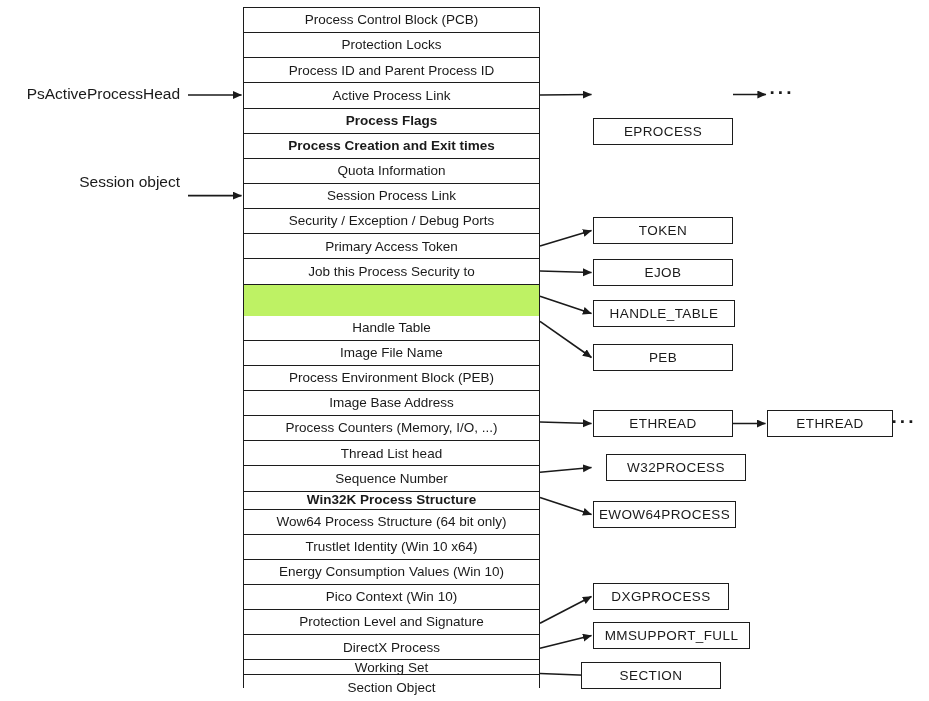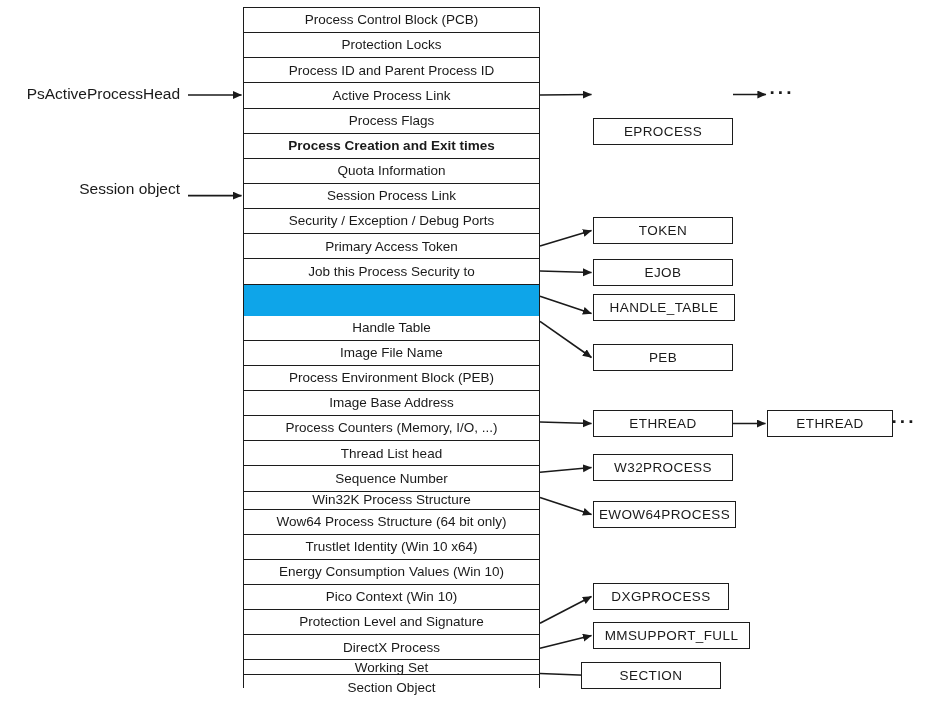--- a/index.html
+++ b/index.html
@@ -17,21 +17,21 @@
   }
   #arrow-layer {
     position: absolute;
     left: 0; top: 0;
     width: 929px; height: 701px;
     pointer-events: none;
   }
   .stack {
     position: absolute;
     border: 1.6px solid #1c1c1c;
-    background: #0ea5e9;
+    background: #bef264;
   }
   .stack-row {
     display: flex;
     align-items: center;
     justify-content: center;
     font-size: 13.5px;
     line-height: 1;
     white-space: nowrap;
     border-bottom: 1.4px solid #1c1c1c;
     background: #ffffff;
@@ -88,62 +88,62 @@
         <line x1="540" y1="623.175" x2="591.5" y2="596.5" stroke="#1a1a1a" stroke-width="1.6" marker-end="url(#ah)"></line>
         <line x1="540" y1="648.3249999999999" x2="591.5" y2="635.5" stroke="#1a1a1a" stroke-width="1.6" marker-end="url(#ah)"></line>
         <line x1="540" y1="673.4749999999999" x2="591.5" y2="675.5" stroke="#1a1a1a" stroke-width="1.6" marker-end="url(#ah)"></line>
         <line x1="188" y1="95.02499999999999" x2="241.5" y2="95.02499999999999" stroke="#1a1a1a" stroke-width="1.6" marker-end="url(#ah)"></line>
         <line x1="188" y1="195.625" x2="241.5" y2="195.625" stroke="#1a1a1a" stroke-width="1.6" marker-end="url(#ah)"></line>
       </g>
   </svg>
 
   <div id="left-labels">
       <div class="left-label" style="right: 749px; top: 95.025px;">PsActiveProcessHead</div>
-      <div class="left-label" style="right: 749px; top: 190px;">Session object</div>
+      <div class="left-label" style="right: 749px; top: 183px;">Session object</div>
     </div>
 
   <div id="field-stack" class="stack" style="left: 243px; top: 7px; width: 297px; height: 681.05px;">
       <div class="stack-row" style="height: 25.15px;">Process Control Block (PCB)</div>
       <div class="stack-row" style="height: 25.15px;">Protection Locks</div>
       <div class="stack-row" style="height: 25.15px;">Process ID and Parent Process ID</div>
       <div class="stack-row" style="height: 25.15px;">Active Process Link</div>
-      <div class="stack-row" style="height: 25.15px;">Process Flags</div>
+      <div class="stack-row" style="height: 25.15px; font-weight: bold;">Process Flags</div>
       <div class="stack-row" style="height: 25.15px; font-weight: bold;">Process Creation and Exit times</div>
       <div class="stack-row" style="height: 25.15px;">Quota Information</div>
       <div class="stack-row" style="height: 25.15px;">Session Process Link</div>
       <div class="stack-row" style="height: 25.15px;">Security / Exception / Debug Ports</div>
       <div class="stack-row" style="height: 25.15px;">Primary Access Token</div>
       <div class="stack-row" style="height: 25.15px;">Job this Process Security to</div>
       <div class="stack-row" style="height: 25.15px; margin-top: 31px;">Handle Table</div>
       <div class="stack-row" style="height: 25.15px;">Image File Name</div>
       <div class="stack-row" style="height: 25.15px;">Process Environment Block (PEB)</div>
       <div class="stack-row" style="height: 25.15px;">Image Base Address</div>
       <div class="stack-row" style="height: 25.15px;">Process Counters (Memory, I/O, ...)</div>
       <div class="stack-row" style="height: 25.15px;">Thread List head</div>
       <div class="stack-row" style="height: 25.15px;">Sequence Number</div>
-      <div class="stack-row" style="height: 18px;">Win32K Process Structure</div>
+      <div class="stack-row" style="height: 18px; font-weight: bold;">Win32K Process Structure</div>
       <div class="stack-row" style="height: 25.15px;">Wow64 Process Structure (64 bit only)</div>
       <div class="stack-row" style="height: 25.15px;">Trustlet Identity (Win 10 x64)</div>
       <div class="stack-row" style="height: 25.15px;">Energy Consumption Values (Win 10)</div>
       <div class="stack-row" style="height: 25.15px;">Pico Context (Win 10)</div>
       <div class="stack-row" style="height: 25.15px;">Protection Level and Signature</div>
       <div class="stack-row" style="height: 25.15px;">DirectX Process</div>
       <div class="stack-row" style="height: 15px;">Working Set</div>
       <div class="stack-row" style="height: 25.15px;">Section Object</div>
     </div>
 
   <div id="linked-boxes">
       <div class="node-box" style="left: 593px; top: 81px; width: 140px; height: 27px; margin-top: 37px;">EPROCESS</div>
       <div class="node-box" style="left: 593px; top: 217px; width: 140px; height: 27px;">TOKEN</div>
       <div class="node-box" style="left: 593px; top: 259px; width: 140px; height: 27px;">EJOB</div>
-      <div class="node-box" style="left: 593px; top: 294px; width: 142px; height: 27px;">HANDLE_TABLE</div>
+      <div class="node-box" style="left: 593px; top: 300px; width: 142px; height: 27px;">HANDLE_TABLE</div>
       <div class="node-box" style="left: 593px; top: 344px; width: 140px; height: 27px;">PEB</div>
       <div class="node-box" style="left: 593px; top: 410px; width: 140px; height: 27px;">ETHREAD</div>
       <div class="node-box" style="left: 767px; top: 410px; width: 126px; height: 27px;">ETHREAD</div>
-      <div class="node-box" style="left: 593px; top: 454px; width: 140px; height: 27px;">W32PROCESS</div>
+      <div class="node-box" style="left: 606px; top: 454px; width: 140px; height: 27px;">W32PROCESS</div>
       <div class="node-box" style="left: 593px; top: 501px; width: 143px; height: 27px;">EWOW64PROCESS</div>
       <div class="node-box" style="left: 593px; top: 583px; width: 136px; height: 27px;">DXGPROCESS</div>
       <div class="node-box" style="left: 593px; top: 622px; width: 157px; height: 27px;">MMSUPPORT_FULL</div>
       <div class="node-box" style="left: 581px; top: 662px; width: 140px; height: 27px;">SECTION</div>
     </div>
 
   <div id="dots-layer">
       <div class="dots" style="left: 782px; top: 94.5px;">···</div>
       <div class="dots" style="left: 904px; top: 423.5px;">···</div>
     </div>

